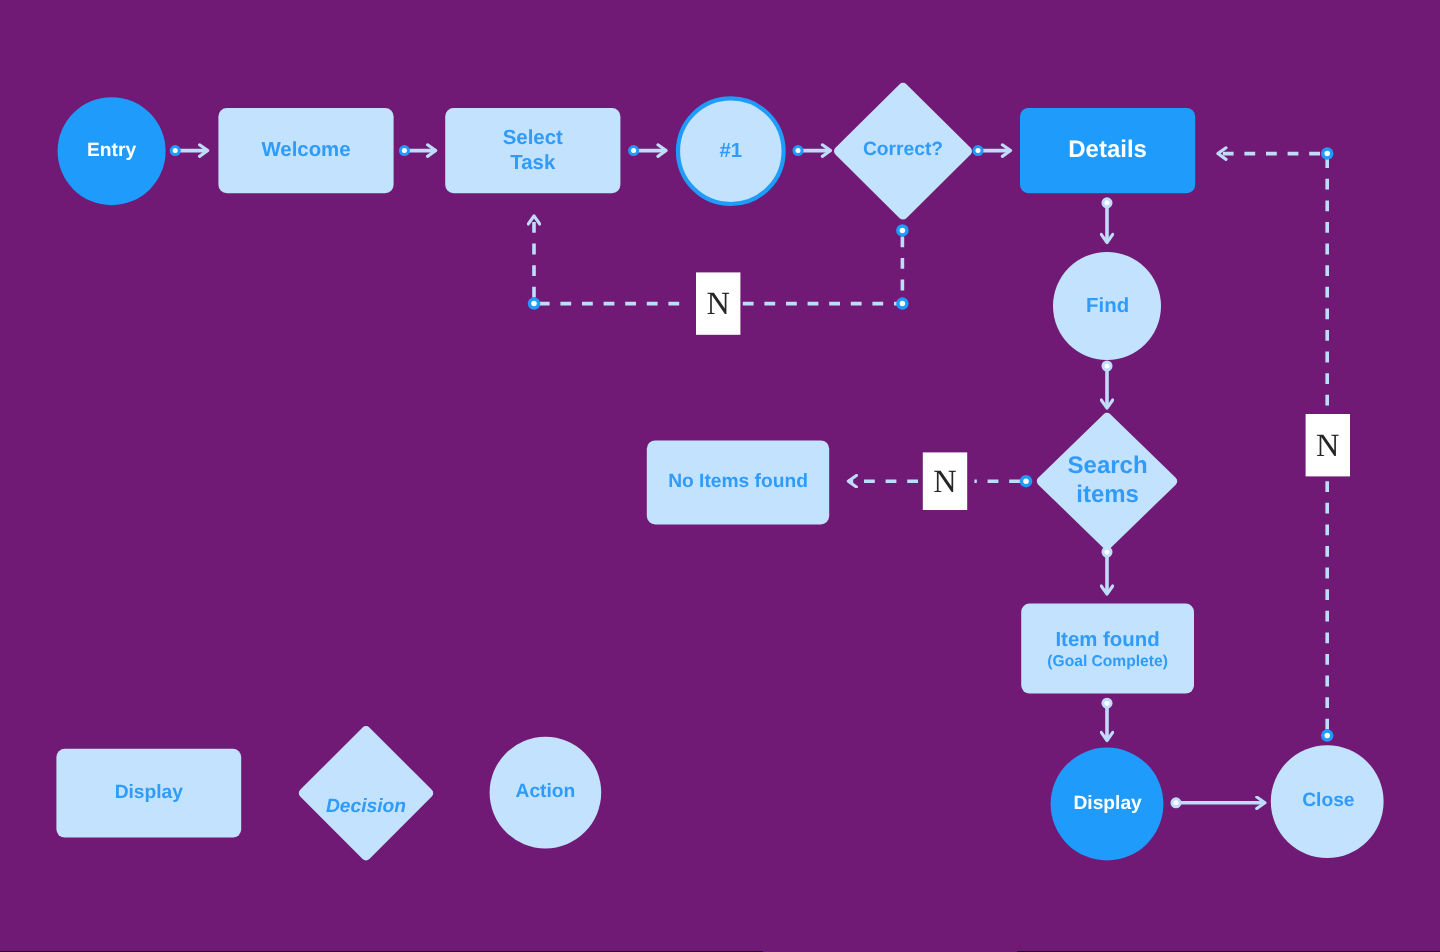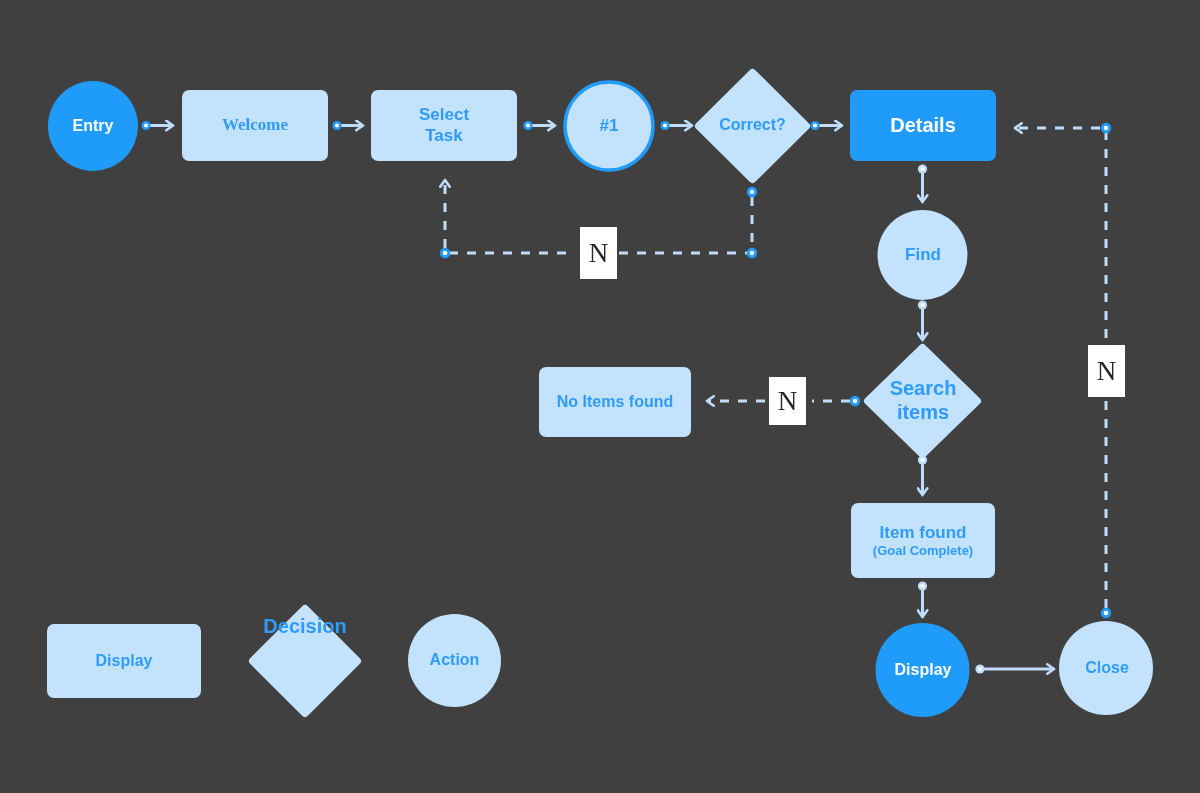--- a/index.html
+++ b/index.html
@@ -4,21 +4,21 @@
 <style>
   html, body {
     margin: 0;
     padding: 0;
     background: #000000;
   }
   #canvas {
     position: relative;
     width: 1200px;
     height: 793px;
-    background: #404040;
+    background: #701a75;
     overflow: hidden;
     font-family: "Liberation Sans", sans-serif;
   }
   svg.layer {
     position: absolute;
     left: 0; top: 0;
     width: 1200px;
     height: 793px;
   }
   .node-label {
@@ -180,21 +180,21 @@
 
     <rect x="47" y="624" width="154" height="74" rx="7" fill="#c2e2fd"></rect>
     <path d="M 305 609 L 357 661 L 305 713 L 253 661 Z" fill="#c2e2fd" stroke="#c2e2fd" stroke-width="8" stroke-linejoin="round"></path>
     <circle cx="454.5" cy="660.5" r="46.5" fill="#c2e2fd"></circle>
   </svg>
 
   <div class="node-label" style="left:48px;  top:81px;  width:90px;  height:90px;  color:#ffffff; font-size:16px;">
     <span class="lbl-main">Entry</span>
   </div>
 
-  <div class="node-label" style="left:182px; top:90px;  width:146px; height:71px; color:#2f9bfb; font-size:17px;font-family:Liberation Serif, serif;">
+  <div class="node-label" style="left:182px; top:90px;  width:146px; height:71px; color:#2f9bfb; font-size:17px;">
     <span class="lbl-main">Welcome</span>
   </div>
 
   <div class="node-label" style="left:371px; top:90px;  width:146px; height:71px; color:#2f9bfb; font-size:17px; padding:0 30px; box-sizing:border-box;">
     <span class="lbl-main">Select Task</span>
   </div>
 
   <div class="node-label" style="left:563px; top:80px;  width:92px;  height:92px; color:#2f9bfb; font-size:17px;">
     <span class="lbl-main">#1</span>
   </div>
@@ -228,21 +228,21 @@
     <span class="lbl-main">Display</span>
   </div>
 
   <div class="node-label" style="left:1060px; top:621px; width:94px; height:94px; color:#2f9bfb; font-size:16px;">
     <span class="lbl-main">Close</span>
   </div>
 
   <div class="node-label" style="left:47px;  top:624px; width:154px; height:74px;  color:#2f9bfb; font-size:16px;">
     <span class="lbl-main">Display</span>
   </div>
-  <div class="node-label" style="left:252px; top:574px; width:106px; height:106px; color:#2f9bfb; font-size:20px;">
+  <div class="node-label" style="left:252px; top:620px; width:106px; height:106px; color:#2f9bfb; font-size:16px;font-style:italic;">
     <span class="lbl-main">Decision</span>
   </div>
   <div class="node-label" style="left:408px; top:614px; width:93px;  height:93px;  color:#2f9bfb; font-size:16px;">
     <span class="lbl-main">Action</span>
   </div>
 
   <div class="edge-badge" style="left:580px; top:227px; width:37px; height:52px;">
     <span>N</span>
   </div>
   <div class="edge-badge" style="left:769px; top:377px; width:37px; height:48px;">

